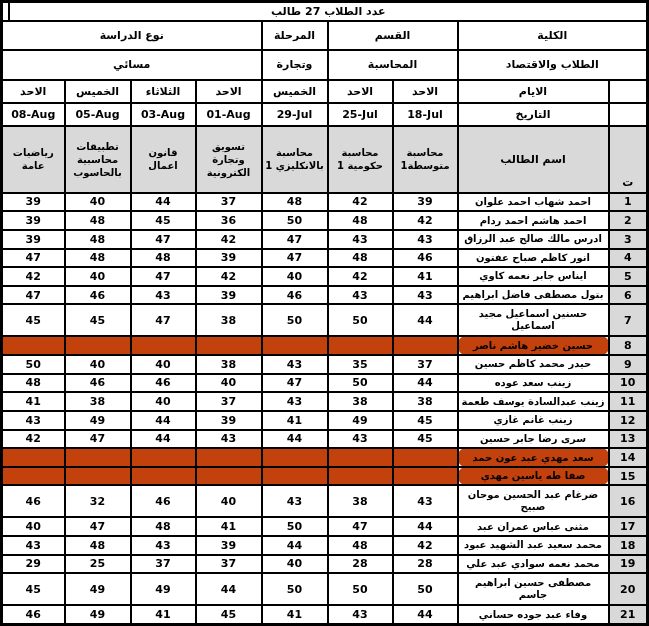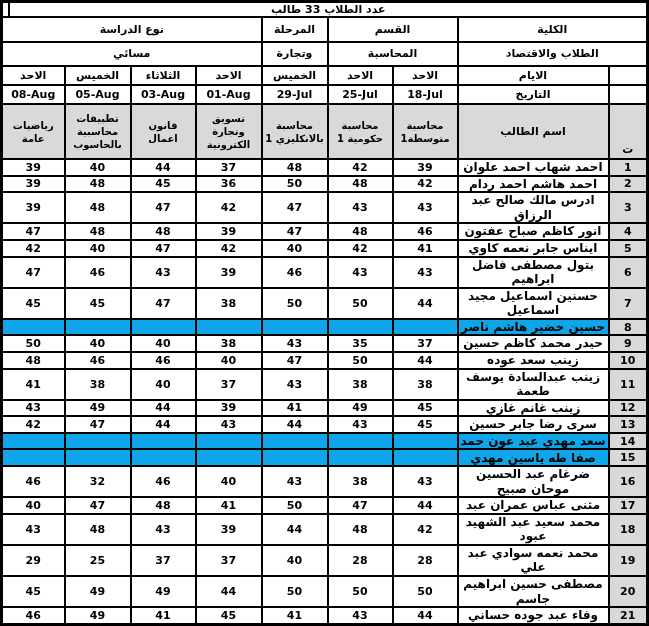--- a/index.html
+++ b/index.html
@@ -17,23 +17,23 @@
     text-align:center;vertical-align:middle;
     padding:0 1px;overflow:hidden;
     font-size:11px;line-height:1.2;
   }
   tr.r-title td{height:13px;}
   tr.r-meta td{height:22px;}
   tr.r-year td{height:13px;}
   tr.r-days td,tr.r-dates td{height:17px;}
   tr.r-subjects td{height:50px;}
   .gray{background:#d9d9d9;}
-  .yellow{background:#0ea5e9;}
+  .yellow{background:#c2410c;}
   .subject{white-space:pre-line;font-size:10px;line-height:1.3;}
-  .name{font-size:12px;}
+  .name{font-size:10px;border-radius:8px;}
   .ltr{direction:ltr;}
   .bottom{vertical-align:bottom;padding-bottom:2px;}
 </style>
 </head>
 <body>
 
 <table class="sheet">
   <colgroup>
     <col style="width:39px">
     <col style="width:151px">
@@ -42,21 +42,21 @@
       <col style="width:66px">
     <col style="width:66px">
       <col style="width:65px">
       <col style="width:66px">
     <col style="width:55px">
     <col style="width:8px">
   </colgroup>
 
   <tbody>
       <tr class="r-title">
-    <td colspan="9">عدد الطلاب 33 طالب</td>
+    <td colspan="9">عدد الطلاب 27 طالب</td>
     <td></td>
   </tr>
 
   <tr class="r-meta">
     <td colspan="2">الكلية</td>
     <td colspan="2">القسم</td>
     <td>المرحلة</td>
     <td colspan="5">نوع الدراسة</td>
   </tr>
 

